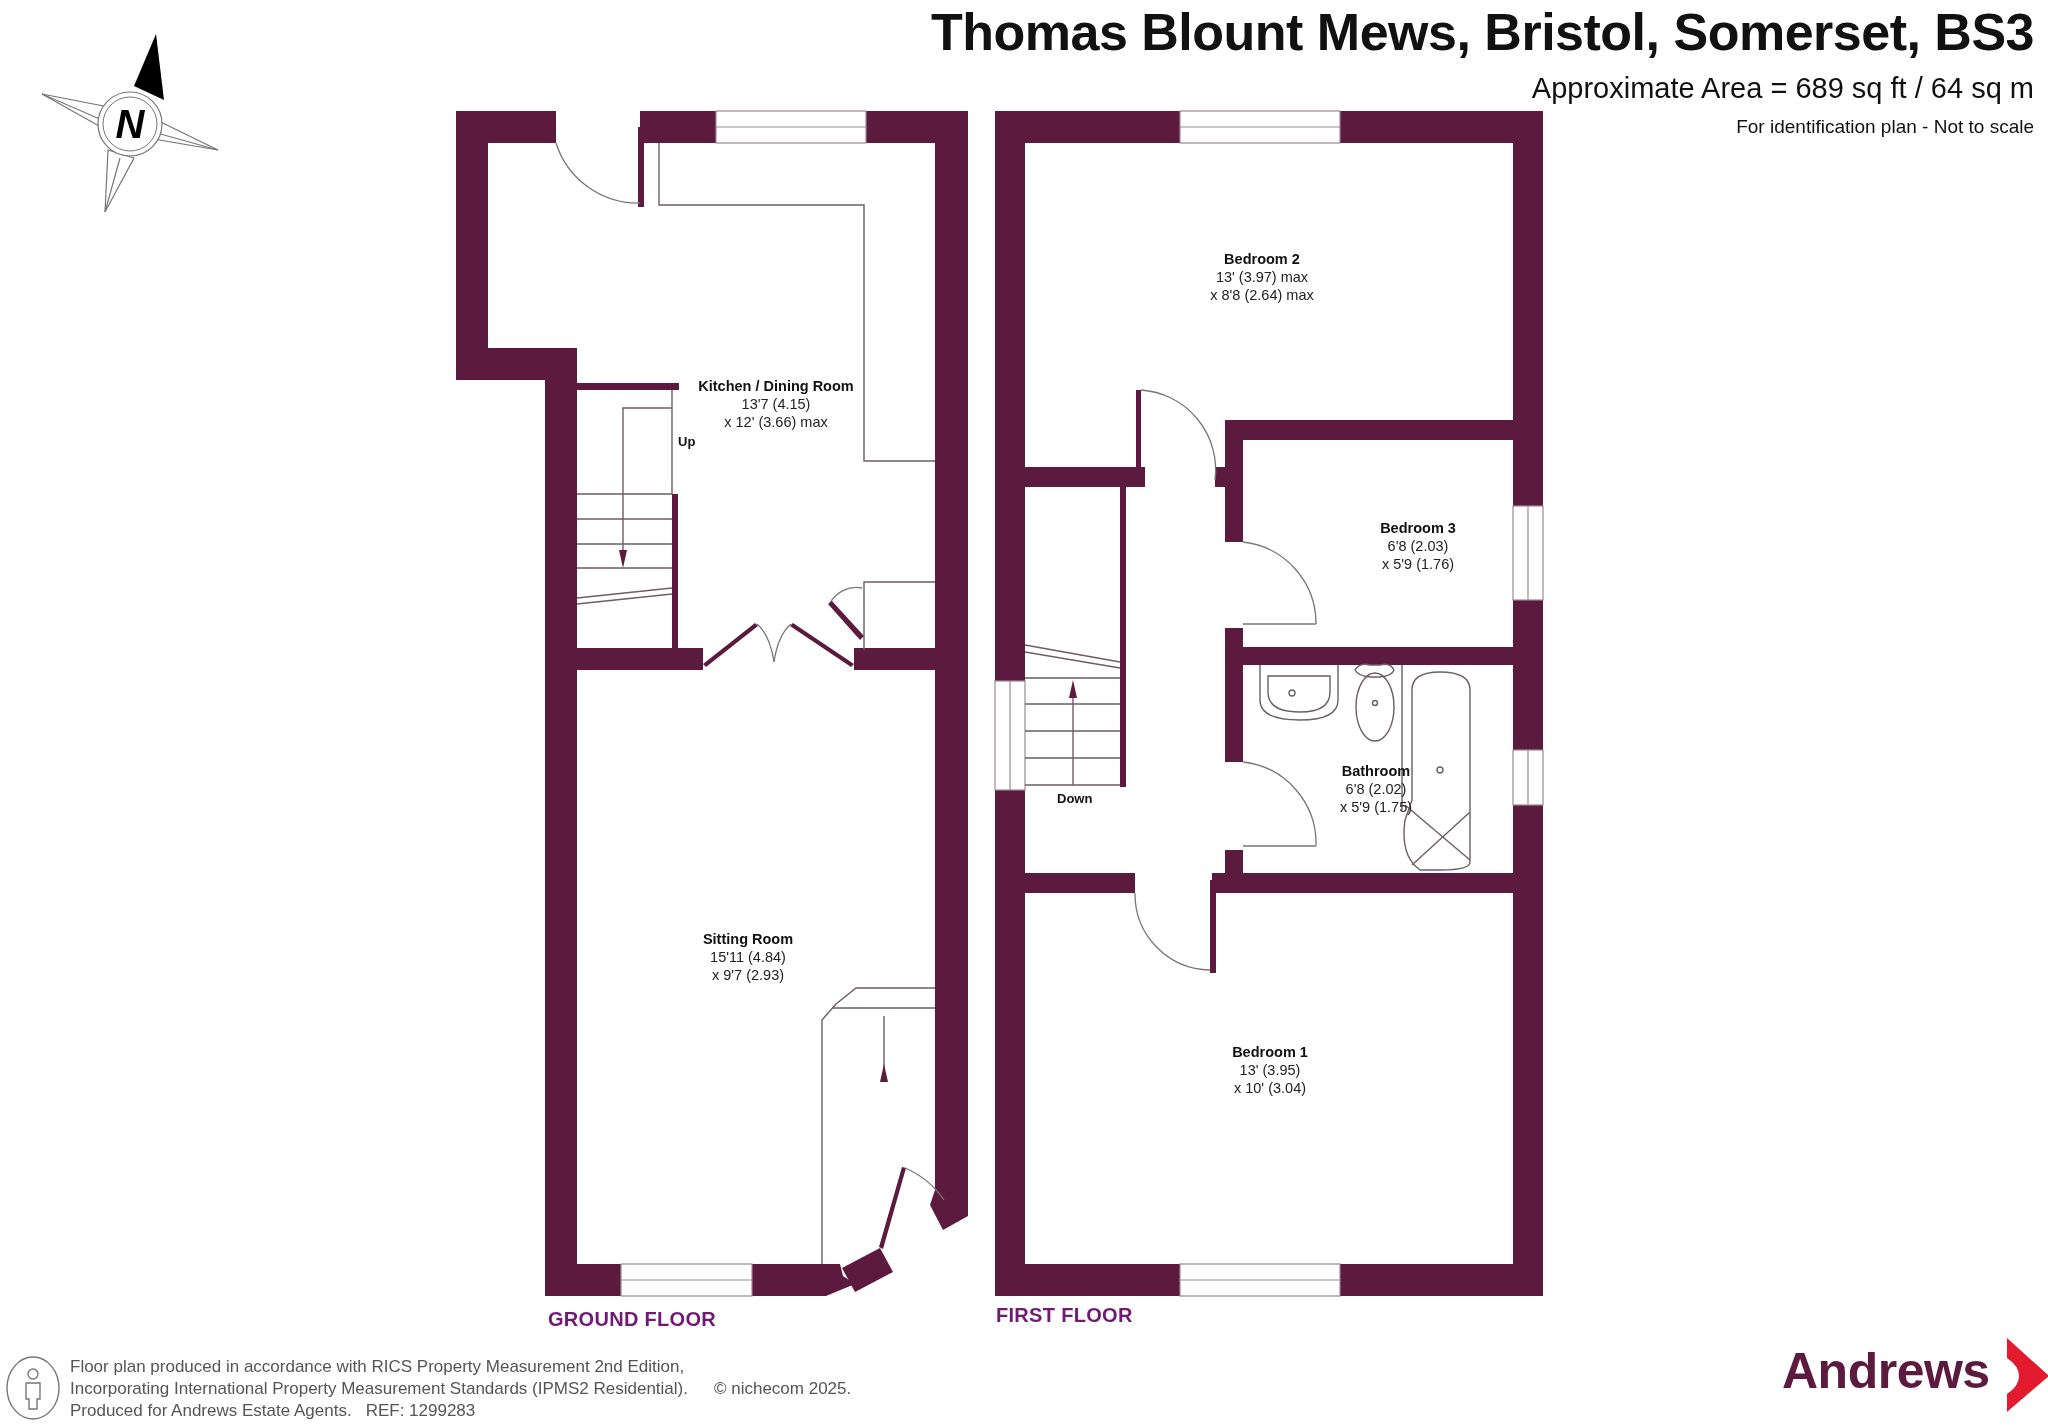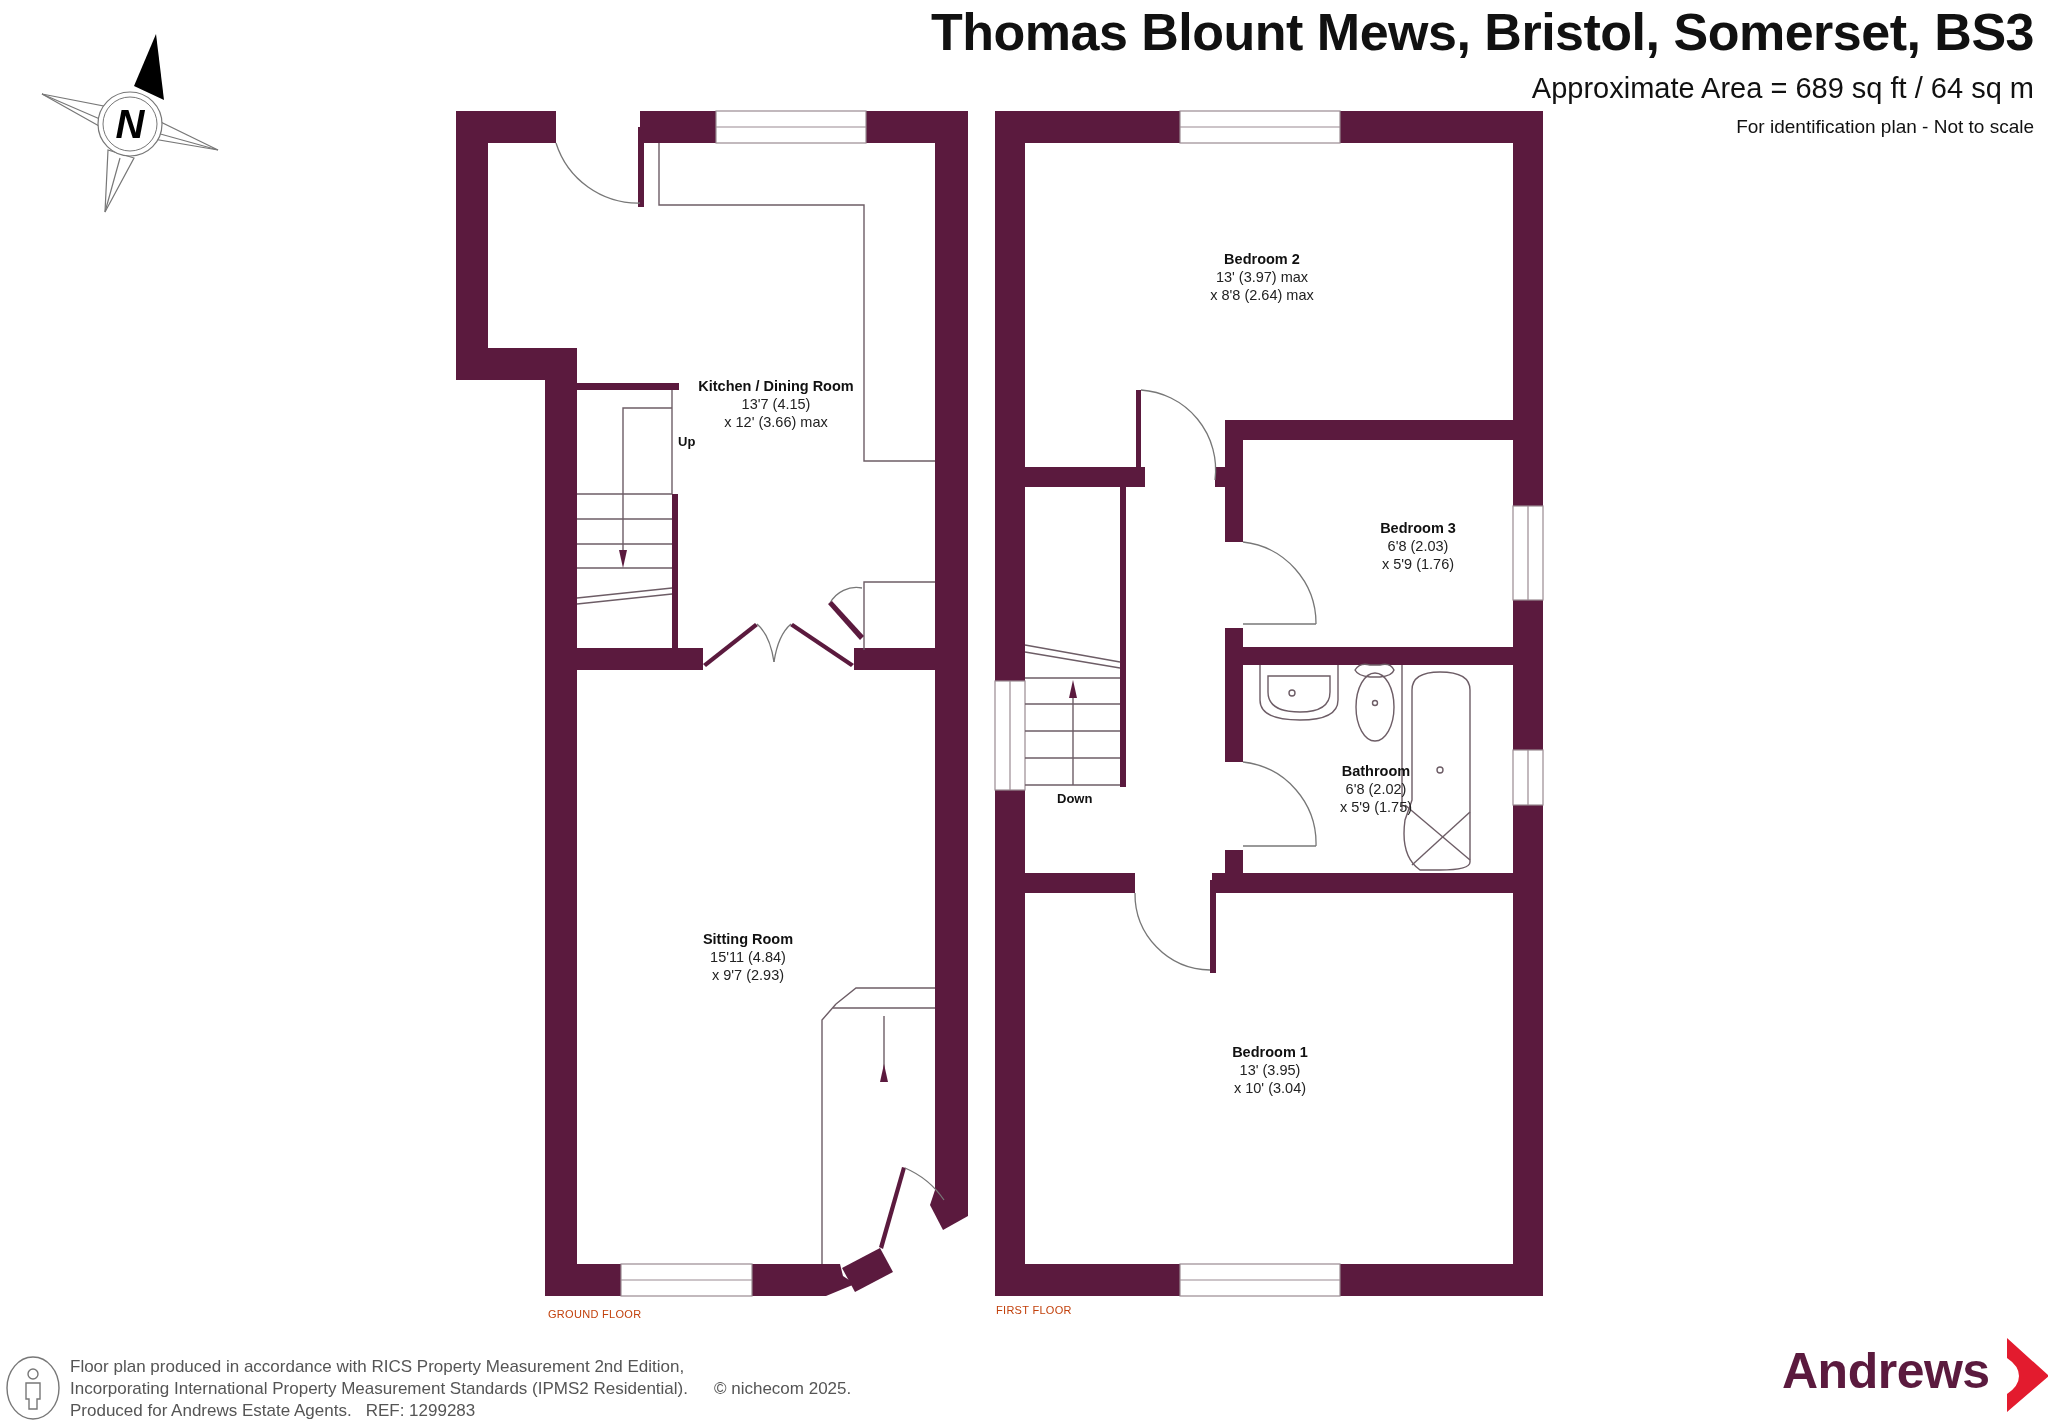--- a/index.html
+++ b/index.html
@@ -4,21 +4,21 @@
   <style>
     html, body { margin: 0; padding: 0; background: #ffffff; }
     body { width: 2048px; height: 1426px; position: relative; overflow: hidden; font-family: "Liberation Sans", sans-serif; }
     .title { position: absolute; right: 14px; top: 2px; font-size: 52px; font-weight: bold; color: #111; letter-spacing: -0.5px; white-space: nowrap; }
     .area { position: absolute; right: 14px; top: 72px; font-size: 29px; color: #111; white-space: nowrap; }
     .disclaimer { position: absolute; right: 14px; top: 116px; font-size: 19px; color: #111; white-space: nowrap; }
     svg.plan { position: absolute; left: 0; top: 0; }
     .room-label { position: absolute; text-align: center; color: #222; font-size: 14.5px; line-height: 18px; transform: translateX(-50%); white-space: nowrap; }
     .room-label .name { font-weight: bold; color: #111; }
     .stair-label { position: absolute; font-size: 13px; font-weight: bold; color: #111; }
-    .floor-label { position: absolute; font-size: 11px; font-weight: normal; color: #c2410c; letter-spacing: 0.3px; }
+    .floor-label { position: absolute; font-size: 20px; font-weight: bold; color: #701a75; letter-spacing: 0.3px; }
     .footer { position: absolute; left: 70px; top: 1356px; font-size: 17px; line-height: 22px; color: #555; }
     .footer .copy { margin-left: 26px; }
     .footer .ref { margin-left: 14px; }
     .person-icon { position: absolute; left: 4px; top: 1355px; width: 58px; height: 66px; }
     .logo { position: absolute; left: 1758px; top: 1342px; height: 62px; }
     .logo-text { position: absolute; left: 0; top: 0; font-size: 50px; font-weight: bold; color: #5b1a3e; letter-spacing: -0.5px; white-space: nowrap; margin-left: 24px; }
     .logo-chevron { position: absolute; left: 245px; top: -6px; }
     .compass { position: absolute; left: 36px; top: 30px; }
   </style>
 </head>

